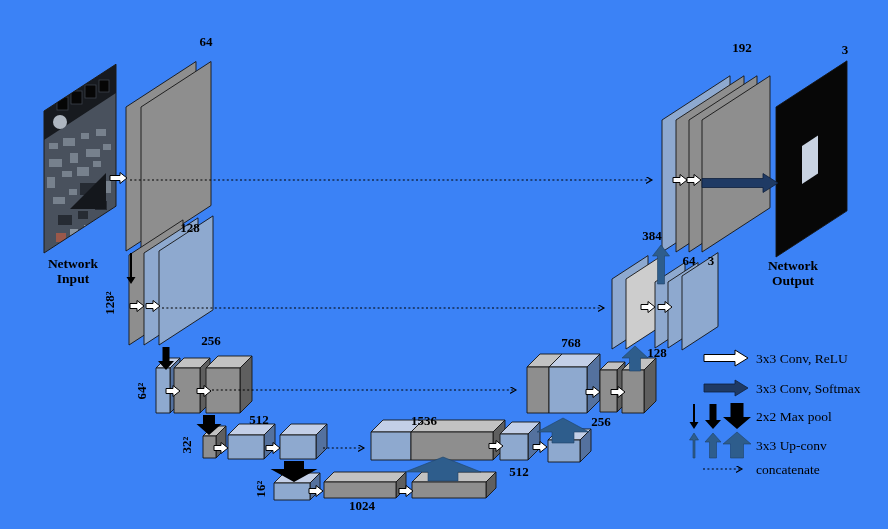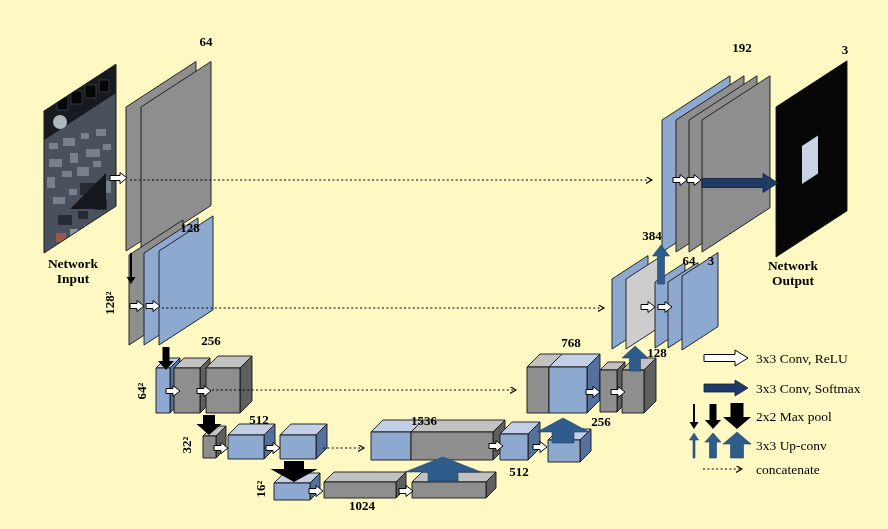--- a/index.html
+++ b/index.html
@@ -1,16 +1,16 @@
 <!DOCTYPE html>
 <html><head>
 <meta charset="utf-8">
 <style>
   html,body{margin:0;padding:0;background:#fff;}
-  #stage{position:relative;width:888px;height:529px;background:#fef9c3;overflow:hidden;}
+  #stage{position:relative;width:888px;height:529px;background:#3b82f6;overflow:hidden;}
   svg{display:block;}
   g[data-box] polygon{stroke:#141414;stroke-width:.9;stroke-linejoin:round;}
   .gray-front{fill:#8e8e8e}.gray-top{fill:#c2c2c2}.gray-side{fill:#5f5f5f}
   .blue-front{fill:#8ea9cf}.blue-top{fill:#c3cfe7}.blue-side{fill:#54719e}
   .slab{stroke:#141414;stroke-width:.9;stroke-linejoin:round;}
   .slab.gray{fill:#8e8e8e}
   .slab.blue{fill:#8ea9cf}
   .slab.lgray{fill:#cdcdcd}
   .slab.black{fill:#070707}
   .win{fill:#c9d3e2;stroke:none}

